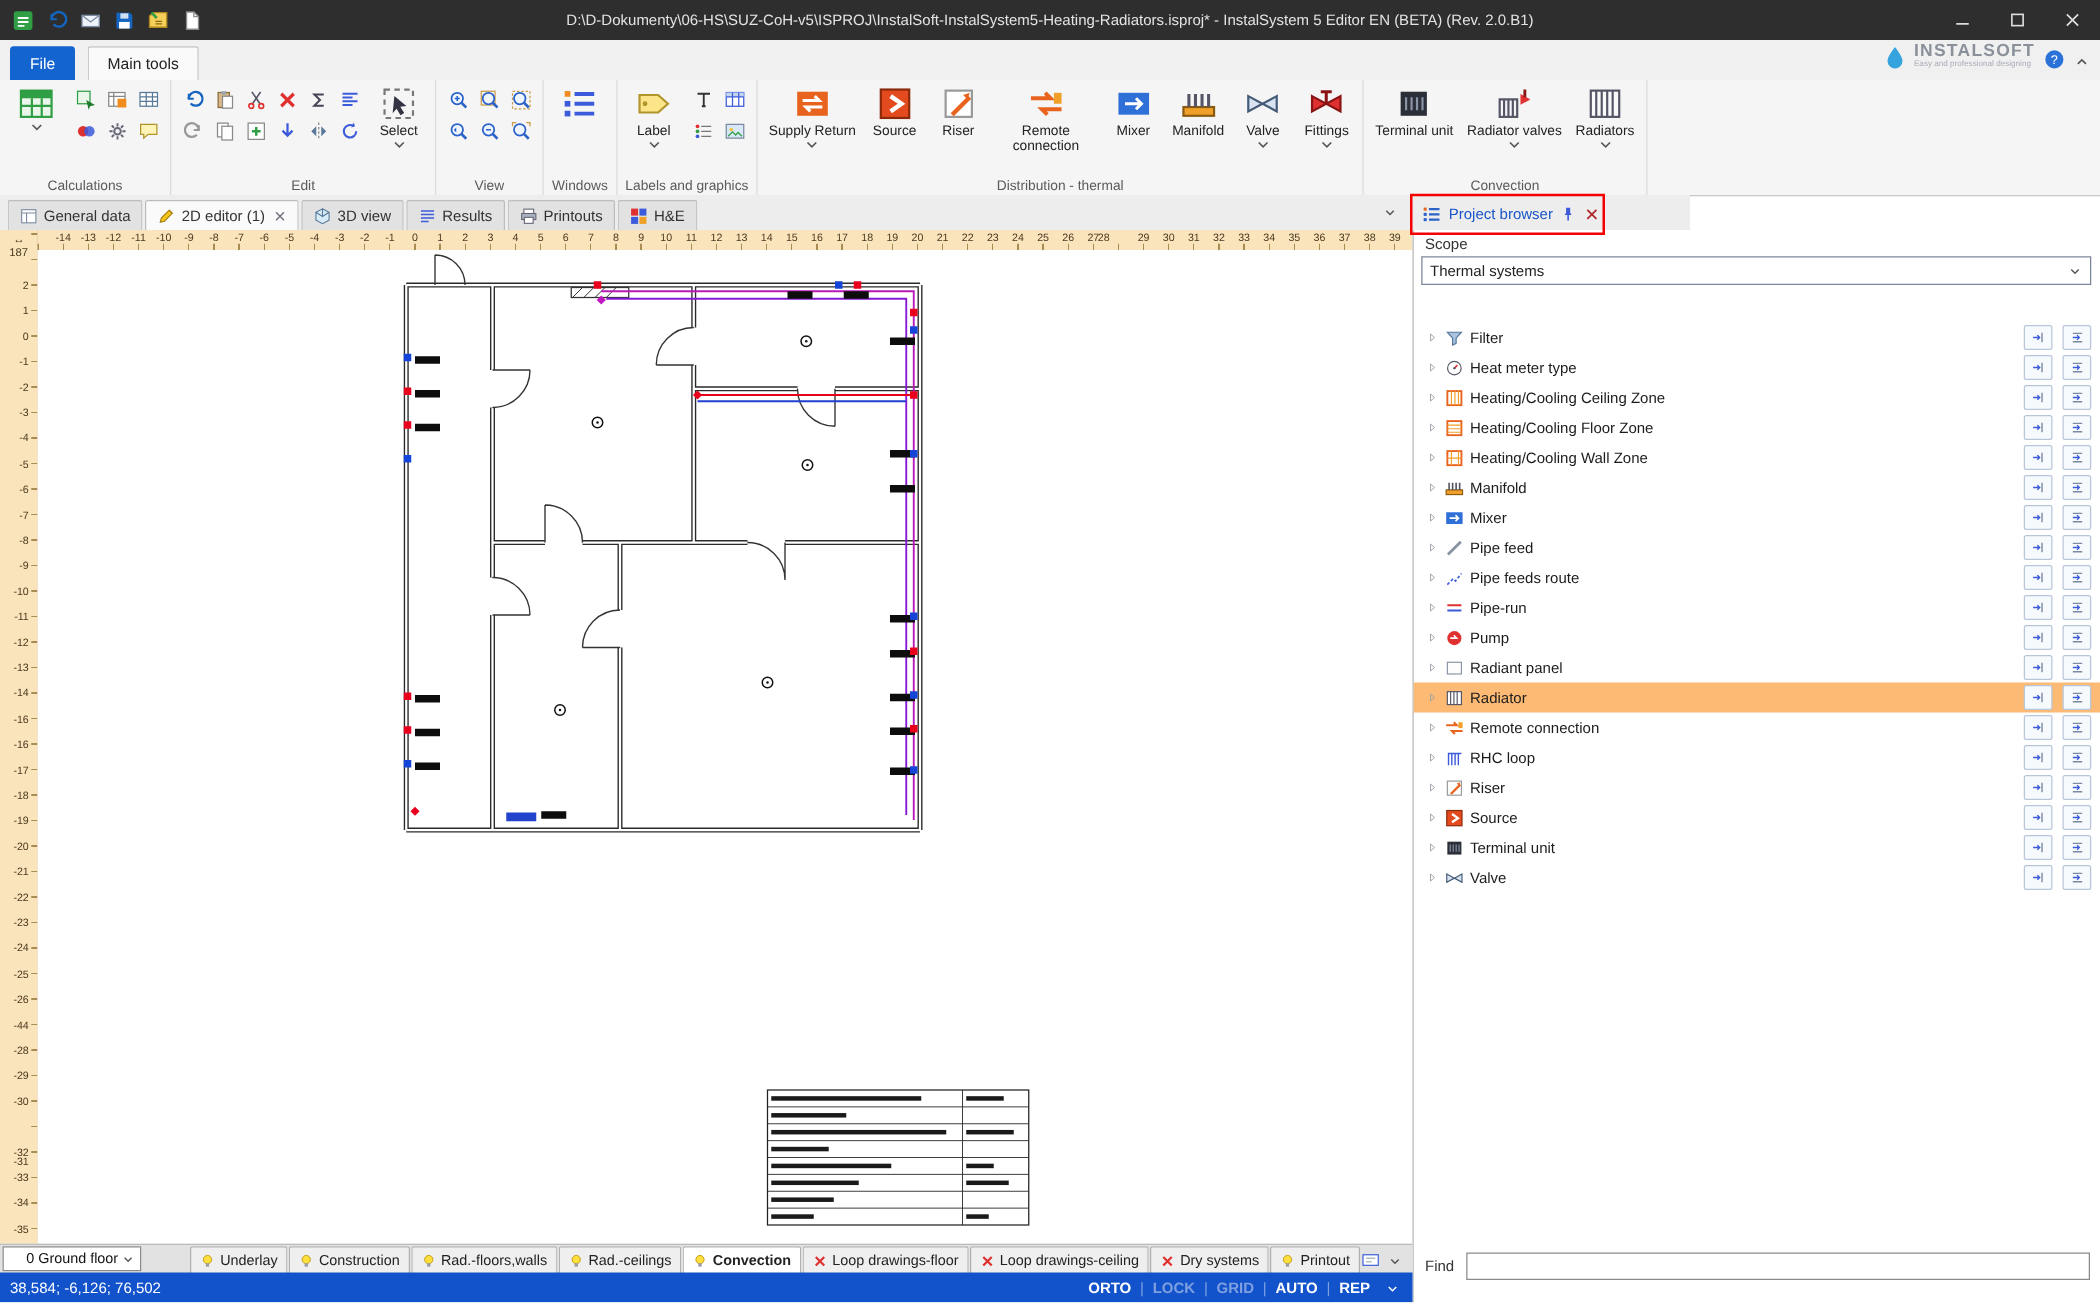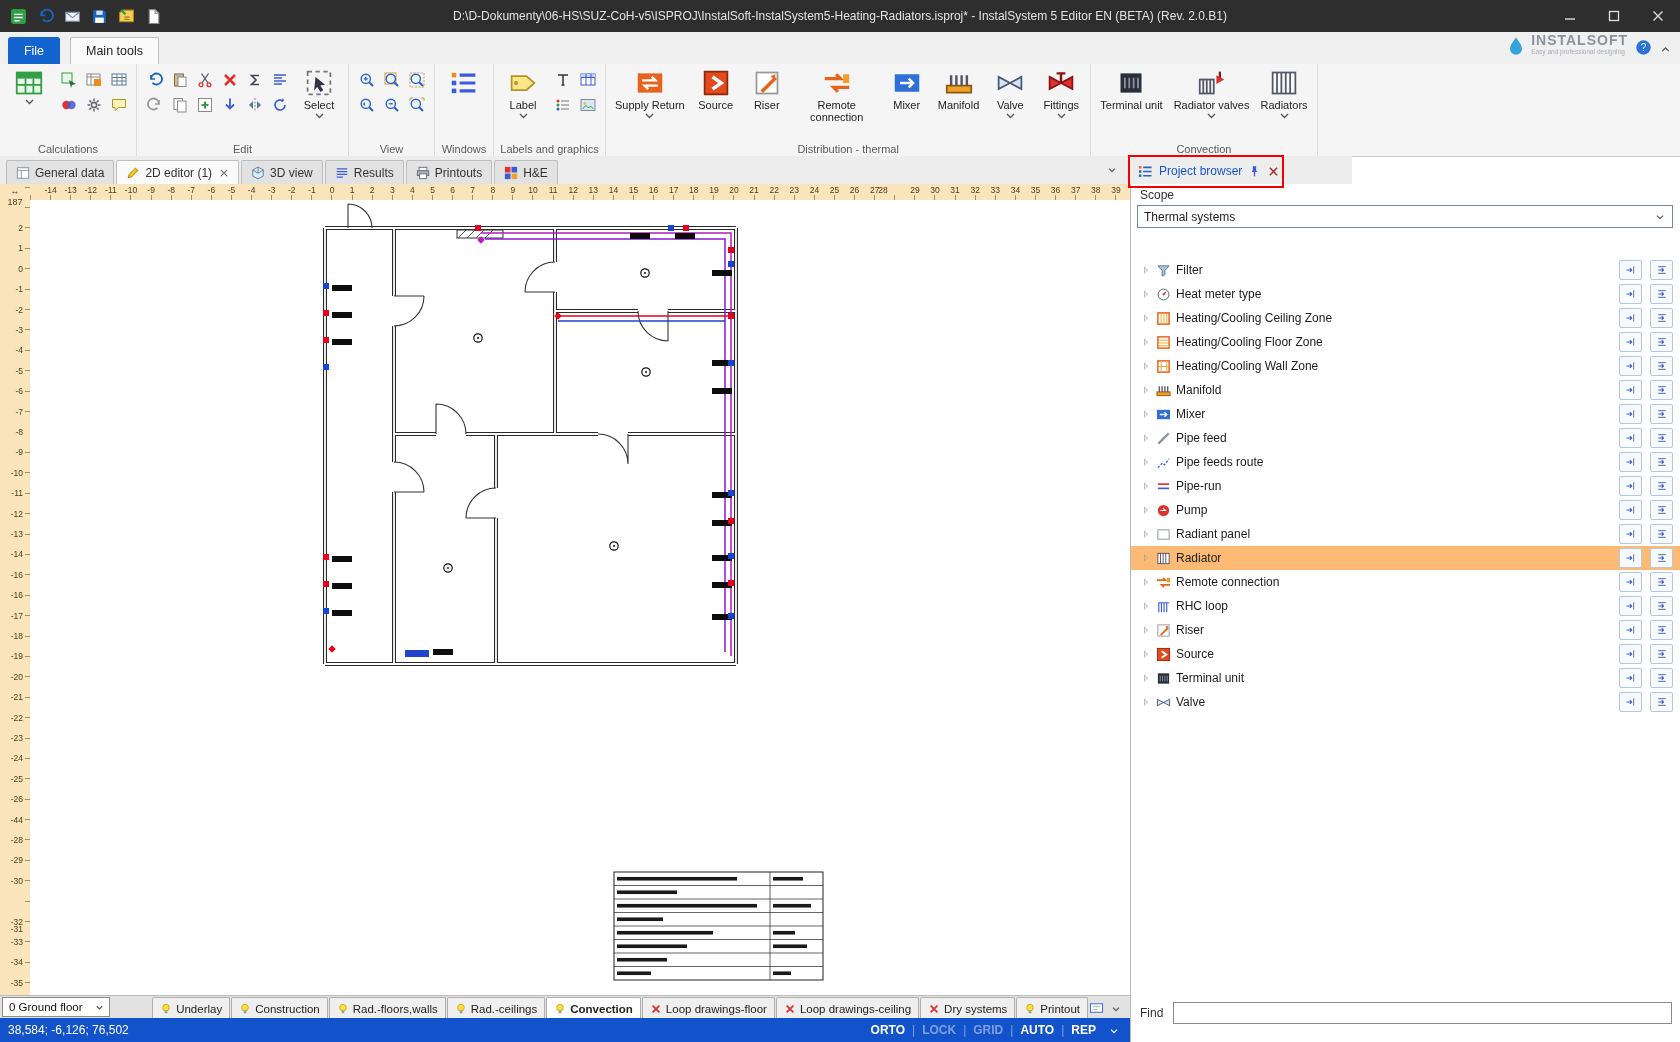--- a/index.html
+++ b/index.html
@@ -65,21 +65,21 @@
   .trow{display:flex;align-items:center;gap:5px;height:24px;padding:0 8px 0 10px;font-size:12px;color:#1c1c1c;}
   .trow.selected{background:#fdba74;}
   .grow{flex:1;}
   .rowbtn{width:21px;height:18px;border:1px solid #b8c6da;background:#f7fafd;display:flex;align-items:center;justify-content:center;margin-left:3px;border-radius:2px;}
   .find-row{position:absolute;left:0;right:0;top:816px;height:26px;display:flex;align-items:center;gap:10px;padding:0 9px;}
   .find-label{font-size:12px;color:#333;}
   .find-input{flex:1;height:20px;border:1px solid #8a8a8a;font-size:12px;padding:0 5px;font-family:"Liberation Sans",sans-serif;}
 
   
   .sheetbar{position:absolute;left:0;top:995px;width:1130px;height:23px;background:#e2e2e2;border-top:1px solid #bbb;display:flex;align-items:flex-end;}
-  .floor-combo{width:126px;height:18px;background:#fff;border:1px solid #8a8a8a;margin:0 0 2px 2px;display:flex;align-items:center;justify-content:space-between;font-size:11.5px;padding:0 4px 0 6px;color:#111;}
+  .floor-combo{width:126px;height:18px;background:#fff;border:1px solid #8a8a8a;margin:0 0 2px 2px;display:flex;align-items:center;justify-content:space-between;font-size:11.5px;padding:0 4px 0 18px;color:#111;}
   .sheet-gap{width:56px;}
   .stab{height:21px;display:flex;align-items:center;gap:4px;padding:0 7px;font-size:11.5px;color:#222;background:#efefef;border:1px solid #b0b0b0;border-bottom:none;margin-right:1px;border-radius:2px 2px 0 0;white-space:nowrap;}
   .stab.active{background:#ffffff;font-weight:bold;}
   .sheet-end{margin-left:auto;display:flex;align-items:center;gap:6px;padding:0 8px 3px 0;}
 
   
   .statusbar{position:absolute;left:0;top:1018px;width:1130px;height: 24px;background:#1253cb;color:#fff;display:flex;align-items:center;font-size:12px;}
   .coords{padding-left:8px;}
   .modes{position:absolute;right:34px;display:flex;align-items:center;gap:7px;font-weight:bold;}
   .mode{color:#ffffff;}

